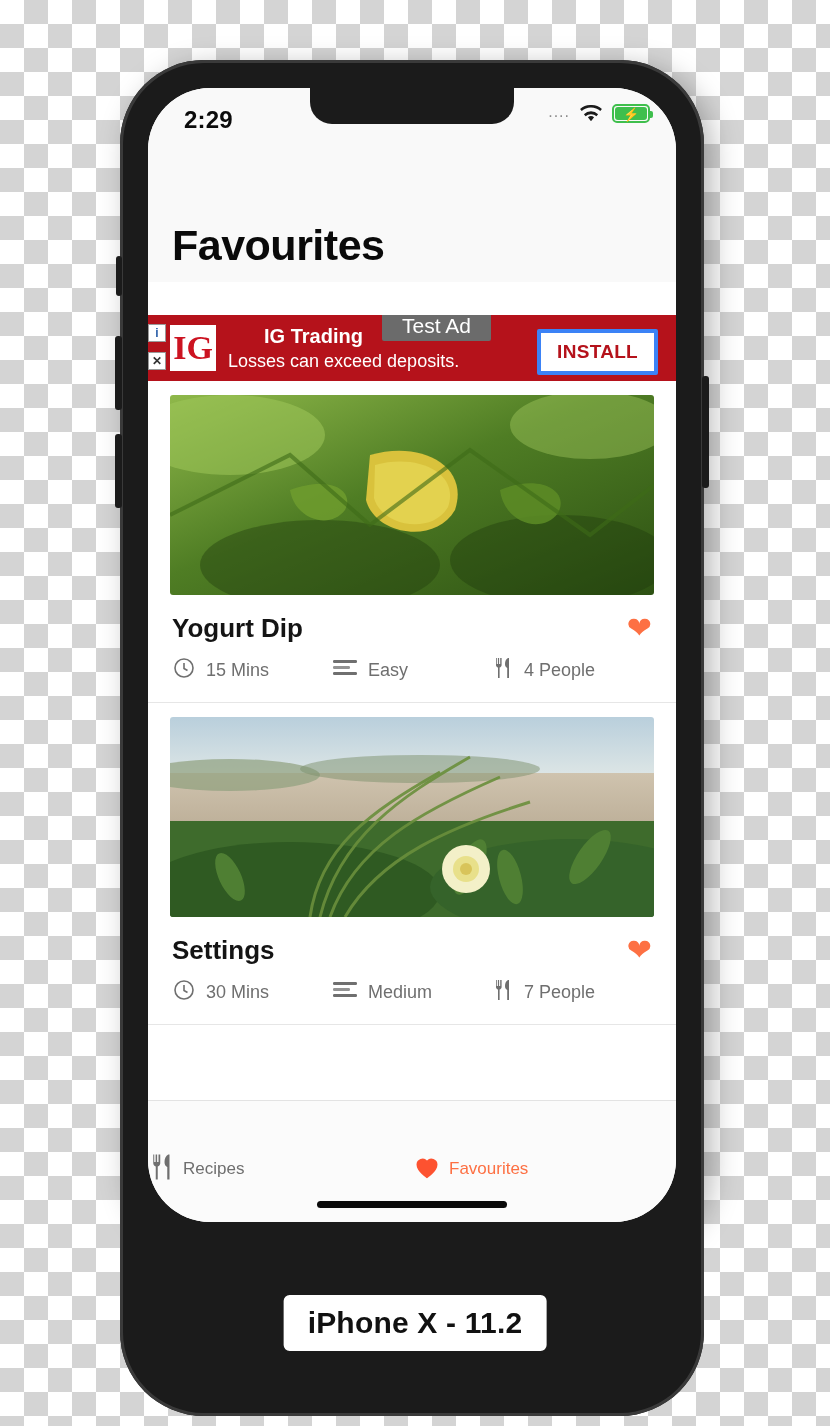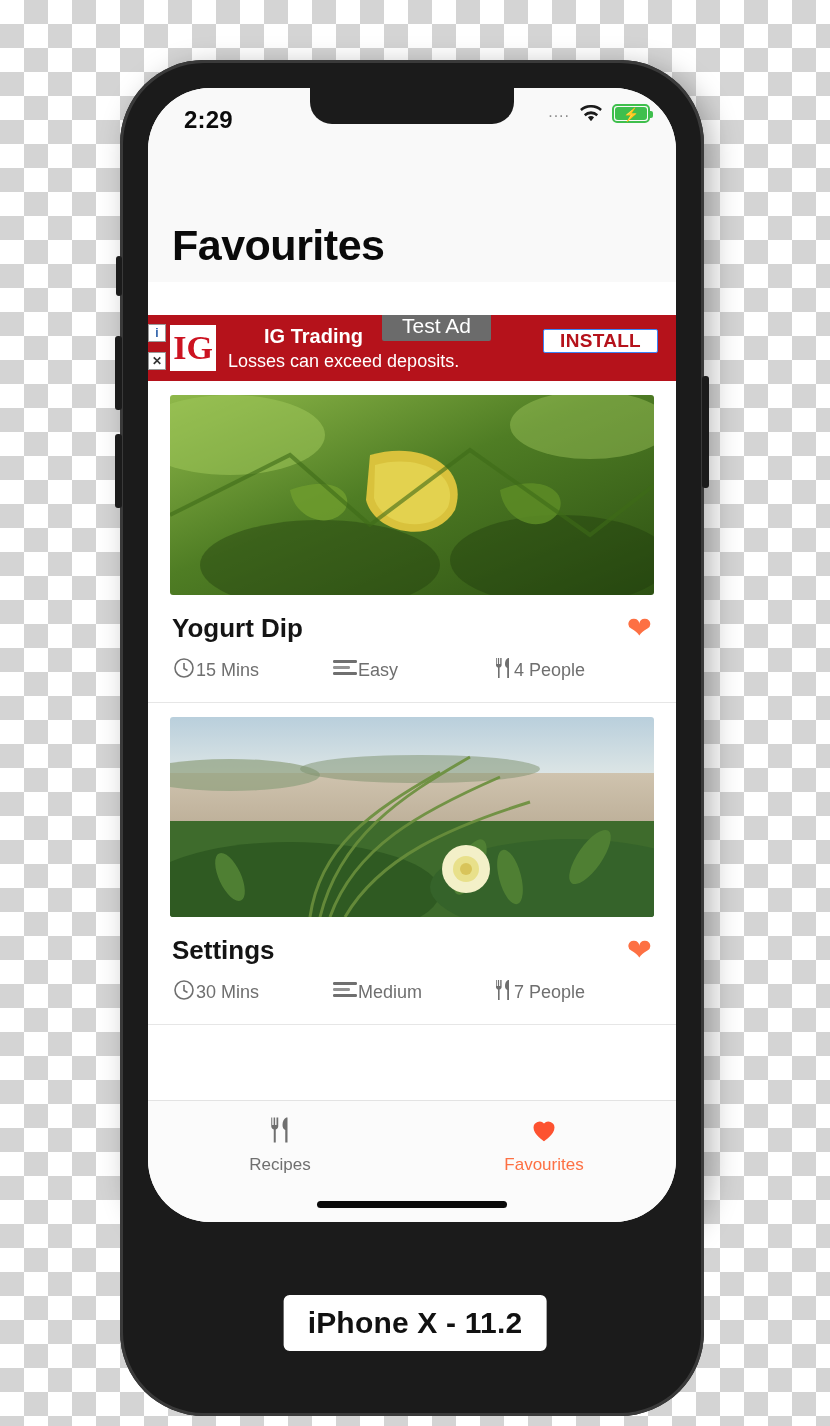--- a/index.html
+++ b/index.html
@@ -226,24 +226,24 @@
     font-size: 21px;
     padding: 3px 20px;
     border-radius: 2px;
   }
   .ad-install {
     position: absolute;
     right: 18px;
     top: 14px;
     background: #ffffff;
     color: #b5121b;
-    border: 1px solid #3b82f6;
+    border: 4px solid #3b82f6;
     font-size: 19px;
     font-weight: bold;
-    padding: 0 16px;
+    padding: 8px 16px;
     border-radius: 2px;
     letter-spacing: 0.3px;
   }
 
   
   .list {
     position: absolute;
     left: 0; top: 293px;
     width: 528px;
     height: 720px;
@@ -279,20 +279,21 @@
     line-height: 1;
   }
   .meta-row {
     display: flex;
     align-items: center;
     padding: 8px 2px 18px 2px;
   }
   .meta {
     display: flex;
     align-items: center;
+    gap: 10px;
     width: 33.33%;
   }
   .meta-label {
     font-size: 18px;
     color: #6f6f6f;
   }
   .meta-icon { color: #6f6f6f; display: block; }
 
   
   .tabbar {
@@ -301,21 +302,21 @@
     bottom: 0;
     width: 528px;
     height: 121px;
     background: #fbfbfb;
     border-top: 1px solid #e3e3e3;
     display: flex;
   }
   .tab {
     flex: 1;
     display: flex;
-    flex-direction: column;
+    flex-direction: row;
     align-items: center;
     padding-top: 14px;
     gap: 7px;
   }
   .tab-label {
     font-size: 17px;
     color: #6f6f6f;
   }
   .tab.active .tab-label { color: #fd7043; }
   .tab-icon { color: #6f6f6f; line-height: 1; }

